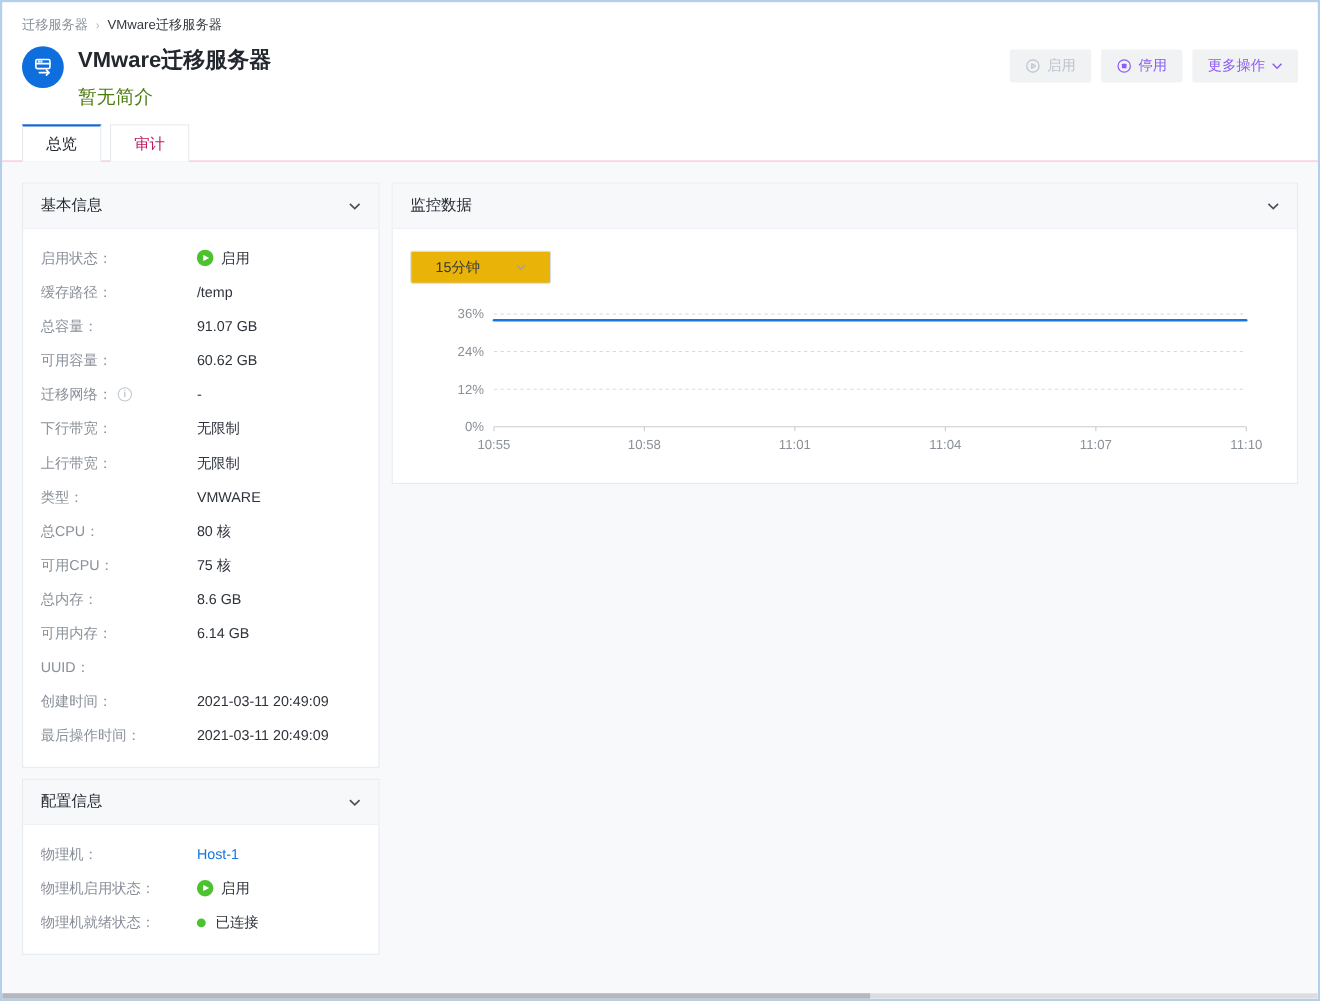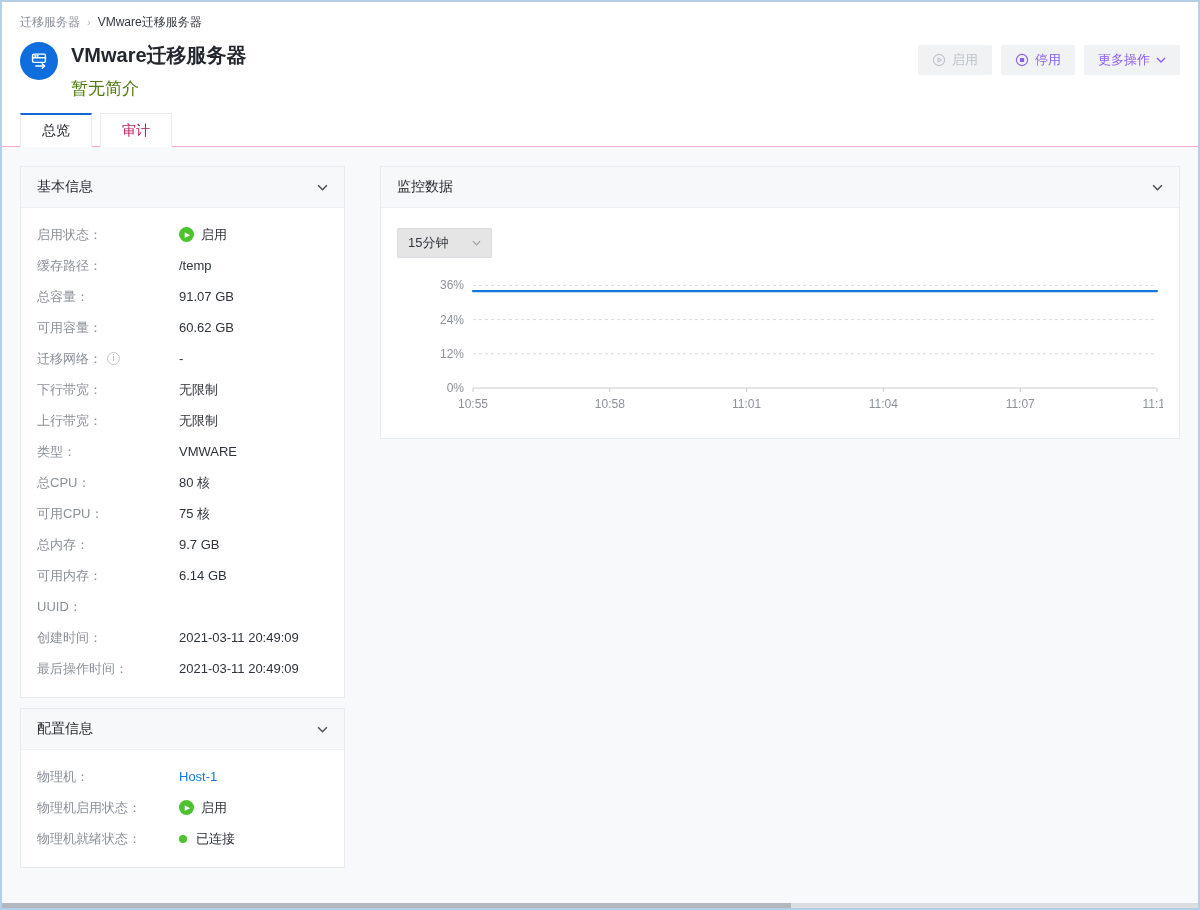--- a/index.html
+++ b/index.html
@@ -22,41 +22,41 @@
   .page-subtitle{font-size:17px;color:#4d7c0f;margin-top:9px;}
   .actions{display:flex;gap:9px;padding-top:3px;flex:none;}
   .btn{height:30px;padding:0 14px;background:#f1f2f4;border:none;border-radius:2px;font-size:13px;color:#8b5cf6;display:inline-flex;align-items:center;gap:6px;cursor:pointer;white-space:nowrap;}
   .btn.disabled{color:#bcc3cc;cursor:default;}
   .btn svg{display:block;}
   
   .tabbar{margin-top:13px;padding:0 18px;border-bottom:1px solid #f9a8d4;display:flex;flex:none;}
   .tab{height:34px;line-height:32px;padding:0 21px;font-size:14px;color:#be185d;background:#fff;border:1px solid #e8ebee;border-bottom:none;margin-right:8px;margin-bottom:-1px;cursor:pointer;}
   .tab.active{border-top:2px solid #1567d3;line-height:30px;color:#23272e;}
   
-  .content{flex:1;display:flex;gap:35px;padding:19px 18px 12px;background:#f8f9fb;align-items:flex-start;overflow:hidden;}
+  .content{flex:1;display:flex;gap:11px;padding:19px 18px 12px;background:#f8f9fb;align-items:flex-start;overflow:hidden;}
   .left-col{width:325px;flex:none;display:flex;flex-direction:column;gap:10px;}
   .right-col{flex:1;min-width:0;}
   .card{background:#fff;border:1px solid #e7eaee;}
   .card-header{height:41px;display:flex;align-items:center;justify-content:space-between;padding:0 16px;background:#f7f8fa;border-bottom:1px solid #eef0f3;}
   .card-title{font-size:14px;color:#262b33;}
   .collapse-toggle{color:#4a5159;cursor:pointer;display:flex;align-items:center;}
   .card-body{padding:16px 16px 8px;}
   
   .info-row{display:flex;margin-bottom:10px;line-height:21px;font-size:13px;}
   .gap-top{margin-top:6px;}
   .info-label{width:142px;flex:none;color:#8a9099;display:flex;align-items:center;gap:5px;}
   .info-value{color:#2e333b;word-break:break-all;flex:1;}
   .info-value.flexval{display:inline-flex;align-items:center;word-break:normal;}
   .info-value.link{color:#1677e0;cursor:pointer;}
   .st-ic{display:inline-flex;width:15px;height:15px;border-radius:50%;background:#4cc22e;color:#fff;align-items:center;justify-content:center;font-size:7px;margin-right:7px;padding-left:2px;flex:none;}
   .st-dot{width:8px;height:8px;border-radius:50%;background:#4cc22e;margin-right:9px;flex:none;}
   .info-icon{width:13px;height:13px;border:1px solid #c3c9d0;border-radius:50%;color:#a6adb5;font-size:9px;display:inline-flex;align-items:center;justify-content:center;cursor:pointer;flex:none;}
   
   .monitor-body{padding:20px 16px 14px;}
-  .select-box{width:95px;height:30px;border:1px solid #d8dbdf;border-radius:2px;display:flex;align-items:center;justify-content:space-between;padding:0 10px;font-size:13px;color:#33383f;background:#e5e5e5;cursor:pointer;}
+  .select-box{width:128px;height:30px;border:1px solid #d8dbdf;border-radius:2px;display:flex;align-items:center;justify-content:space-between;padding:0 22px;font-size:13px;color:#33383f;background:#eab308;cursor:pointer;}
   .select-box .chev{color:#9aa1a9;display:flex;}
   .chart-label{font-size:13px;color:#262b33;margin:24px 0 4px;}
   .chart-wrap{width:100%;overflow:hidden;}
   
   .hbar{position:absolute;left:0;right:0;bottom:0;height:5px;background:#dcdde0;}
   .hbar-thumb{position:absolute;left:0;top:0;height:5px;width:66%;background:#b3b7be;}
 </style>
 </head>
 <body>
 
@@ -165,21 +165,21 @@
             <div class="info-row gap-top">
               <span class="info-label">总CPU：</span>
               <span class="info-value">80 核</span>
             </div>
             <div class="info-row">
               <span class="info-label">可用CPU：</span>
               <span class="info-value">75 核</span>
             </div>
             <div class="info-row">
               <span class="info-label">总内存：</span>
-              <span class="info-value">9.7 GB</span>
+              <span class="info-value">8.6 GB</span>
             </div>
             <div class="info-row">
               <span class="info-label">可用内存：</span>
               <span class="info-value">6.14 GB</span>
             </div>
             <div class="info-row">
               <span class="info-label">UUID：</span>
             </div>
             <div class="info-row">
               <span class="info-label">创建时间：</span>

